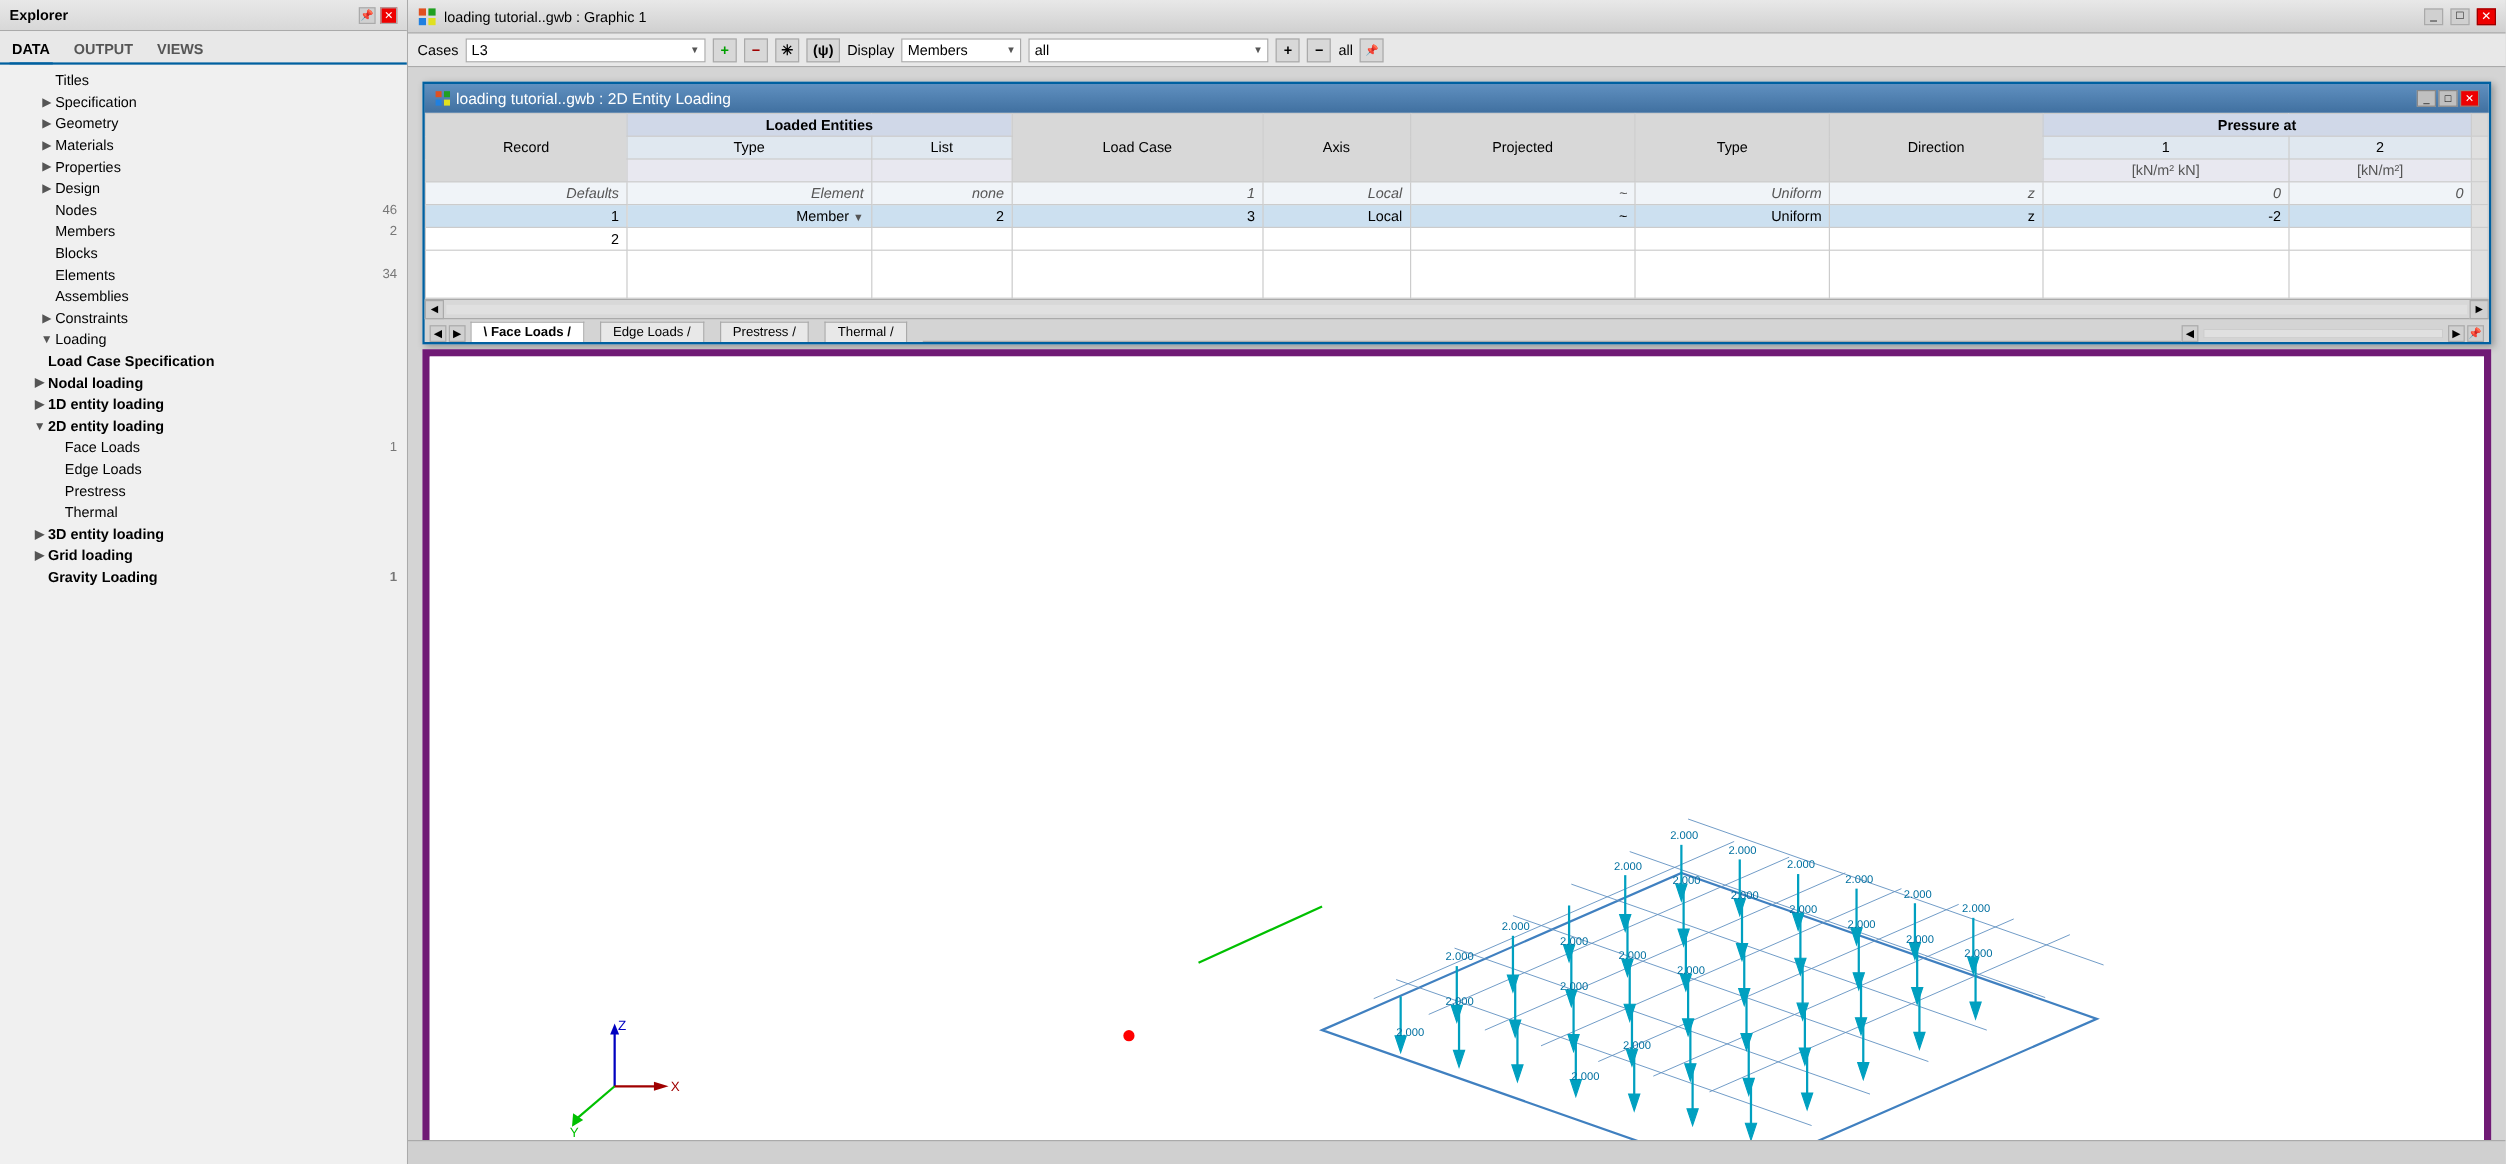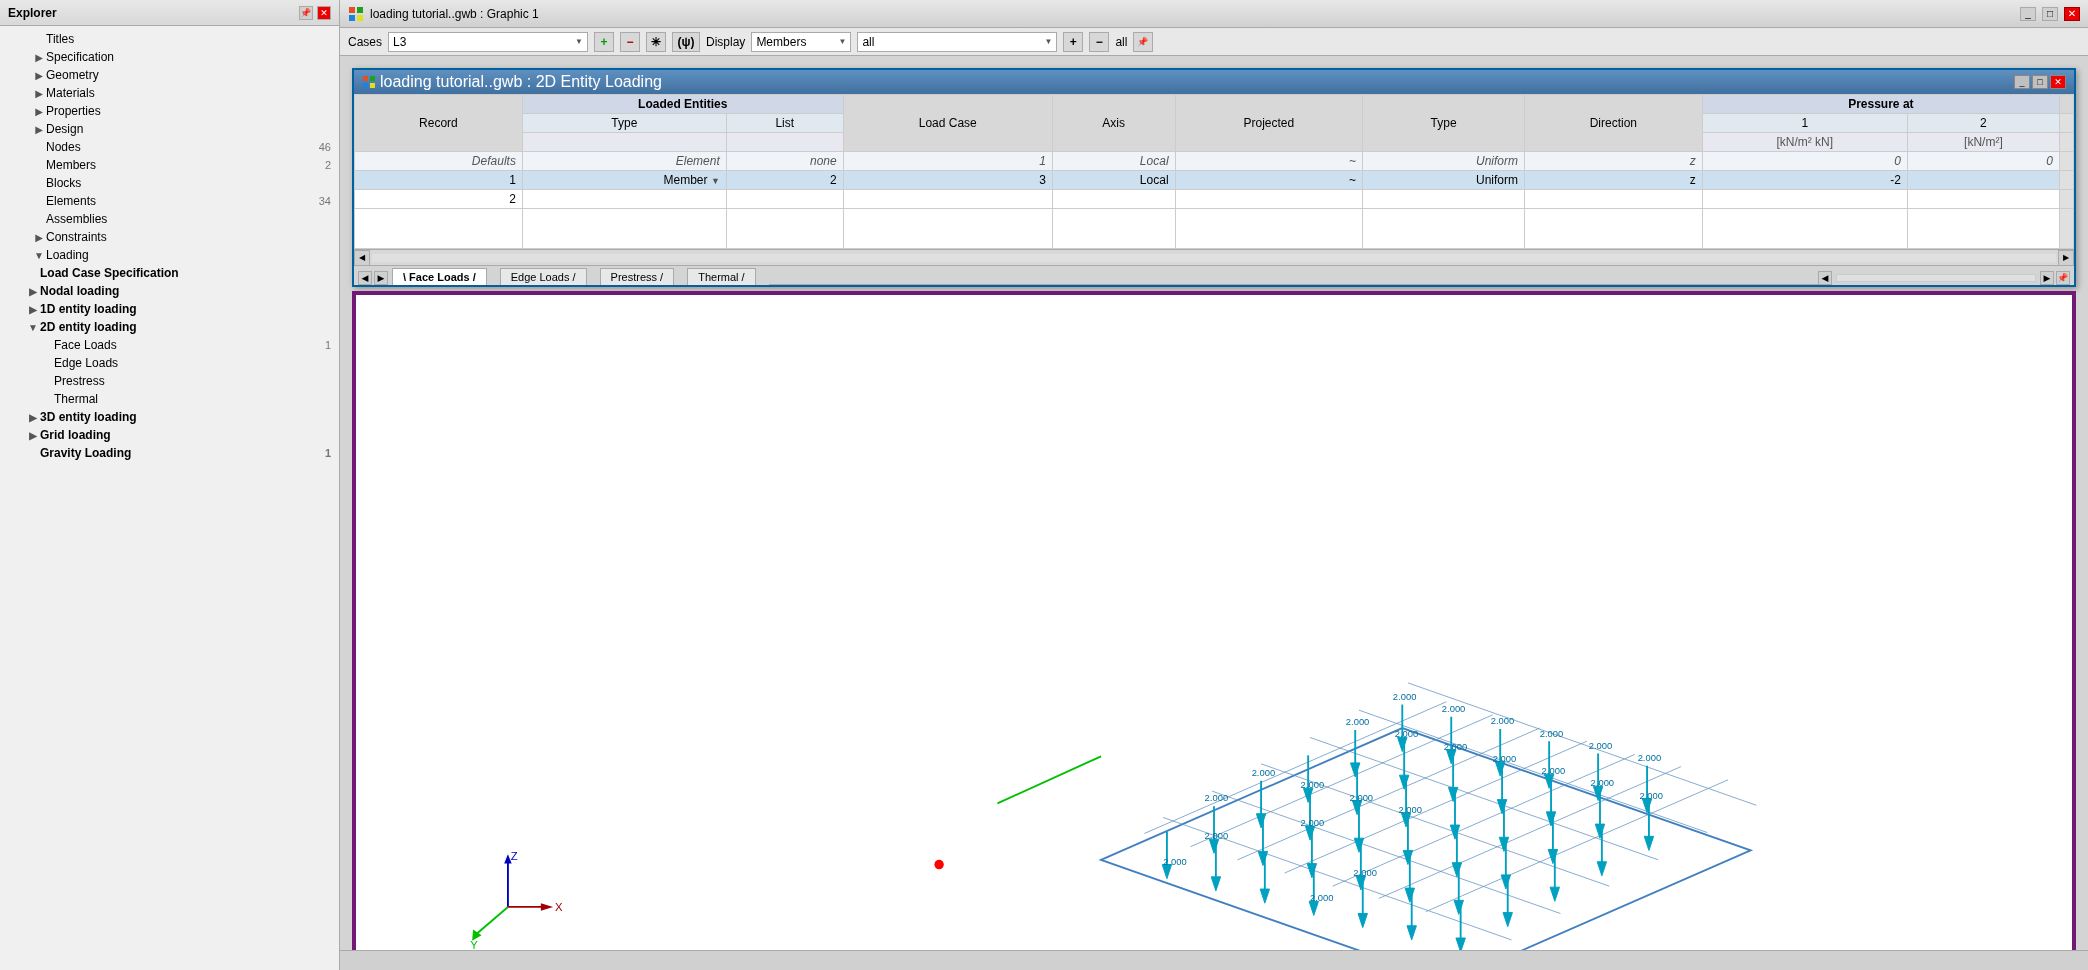--- a/index.html
+++ b/index.html
@@ -153,21 +153,21 @@
 
     .entity-titlebar {
       background: linear-gradient(to bottom, #6090c0, #4070a0);
       color: white;
       padding: 3px 8px;
       display: flex;
       align-items: center;
       justify-content: space-between;
       height: 24px;
     }
-    .entity-titlebar .title { font-size: 16px; display: flex; align-items: center; gap: 4px; }
+    .entity-titlebar .title { font-size: 13px; display: flex; align-items: center; gap: 4px; }
     .entity-titlebar-icons { display: flex; gap: 2px; }
     .entity-titlebar-btn {
       width: 16px; height: 14px;
       background: #c0c0c0;
       border: 1px solid #888;
       font-size: 9px;
       display: flex; align-items: center; justify-content: center;
       cursor: pointer;
       color: #000;
     }
@@ -237,21 +237,21 @@
     .entity-tab.active {
       background: white;
       font-weight: bold;
     }
 
     
     .visualization-area {
       position: absolute;
       top: 235px; left: 12px; right: 12px; bottom: 12px;
       background: white;
-      border: 4px solid #701a75;
+      border: 6px solid #701a75;
       overflow: hidden;
       text-decoration: underline;
     }
 
     .dropdown {
       display: flex;
       align-items: center;
       border: 1px solid #aaa;
       background: white;
       height: 20px;
@@ -277,20 +277,25 @@
 
 <div class="explorer-panel">
   <div class="explorer-titlebar">
     <span class="explorer-title">Explorer</span>
     <div class="titlebar-icons">
       <div class="titlebar-icon">📌</div>
       <div class="titlebar-icon close">✕</div>
     </div>
   </div>
 
+  <div class="explorer-tabs">
+    <div class="explorer-tab active">DATA</div>
+    <div class="explorer-tab">OUTPUT</div>
+    <div class="explorer-tab">VIEWS</div>
+  </div>
 
   <div class="explorer-tree">
 
     <div class="tree-item indent-0">
       <span class="arrow">&nbsp;&nbsp;</span>
       <span class="label">Titles</span>
     </div>
 
     <div class="tree-item indent-0">
       <span class="arrow">▶</span>

